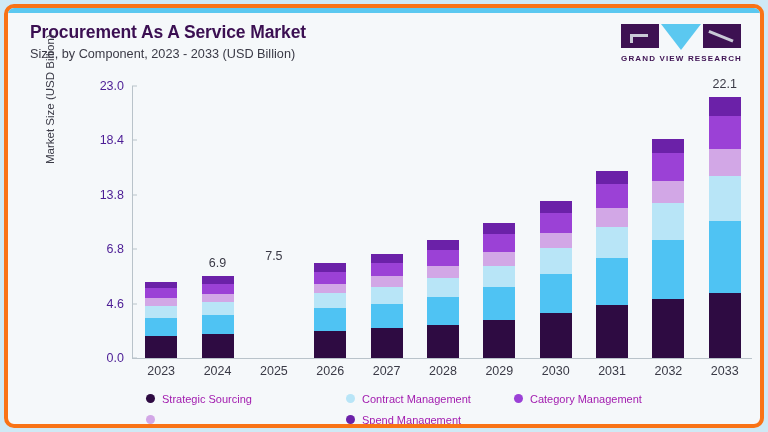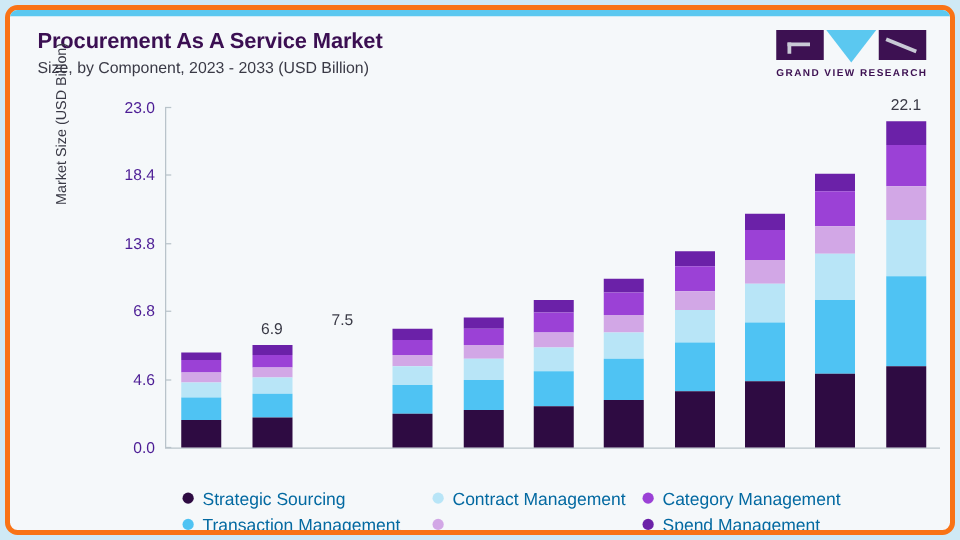--- a/index.html
+++ b/index.html
@@ -102,21 +102,21 @@
     width: 56px; text-align: center; font-size: 12.5px; color: #3a3a46;
   }
 
   .legend {
     position: absolute; left: 138px; top: 380px; width: 600px;
     display: grid; grid-template-columns: 200px 168px auto;
     grid-auto-rows: 21px; align-items: center;
   }
   .leg-item { display: flex; align-items: center; gap: 7px; }
   .leg-dot { width: 9px; height: 9px; border-radius: 50%; flex: none; }
-  .leg-label { font-size: 14px; color: #0369a1; white-space: nowrap; }
+  .leg-label { font-size: 11px; color: #a21caf; white-space: nowrap; }
 </style>
 </head>
 <body>
 
 <div class="frame">
   <div class="topbar"></div>
 
   <div class="header">
     <div class="title">Procurement As A Service Market</div>
     <div class="subtitle">Size, by Component, 2023 - 2033 (USD Billion)</div>
@@ -259,38 +259,47 @@
             <div class="seg" style="height: 44.9391px; background: rgb(184, 229, 247);"></div>
             <div class="seg" style="height: 27.2px; background: rgb(210, 167, 230);"></div>
             <div class="seg" style="height: 33.113px; background: rgb(155, 65, 214);"></div>
             <div class="seg" style="height: 18.9217px; background: rgb(107, 33, 168);"></div>
             <div class="bar-label" style="bottom: 267.357px;">22.1</div>
           </div>
         </div>
       </div>
   </div>
 
+  <div class="xticks" id="xticks">
+      <div class="xtick">2023</div>
+      <div class="xtick">2024</div>
+      <div class="xtick">2025</div>
+      <div class="xtick">2026</div>
+      <div class="xtick">2027</div>
+      <div class="xtick">2028</div>
+      <div class="xtick">2029</div>
+      <div class="xtick">2030</div>
+      <div class="xtick">2031</div>
+      <div class="xtick">2032</div>
+      <div class="xtick">2033</div>
+    </div>
   <div class="legend" id="legend">
       <div class="leg-item">
         <span class="leg-dot" style="background: rgb(46, 11, 66);"></span>
         <span class="leg-label">Strategic Sourcing</span>
       </div>
       <div class="leg-item">
         <span class="leg-dot" style="background: rgb(184, 229, 247);"></span>
         <span class="leg-label">Contract Management</span>
       </div>
       <div class="leg-item">
         <span class="leg-dot" style="background: rgb(155, 65, 214);"></span>
         <span class="leg-label">Category Management</span>
       </div>
       <div class="leg-item">
-        <span class="leg-dot" style="background: rgb(79, 195, 243);"></span>
-        <span class="leg-label">Transaction Management</span>
-      </div>
-      <div class="leg-item">
         <span class="leg-dot" style="background: rgb(210, 167, 230);"></span>
       </div>
       <div class="leg-item">
         <span class="leg-dot" style="background: rgb(107, 33, 168);"></span>
         <span class="leg-label">Spend Management</span>
       </div>
     </div>
 </div>
 
 </body></html>

